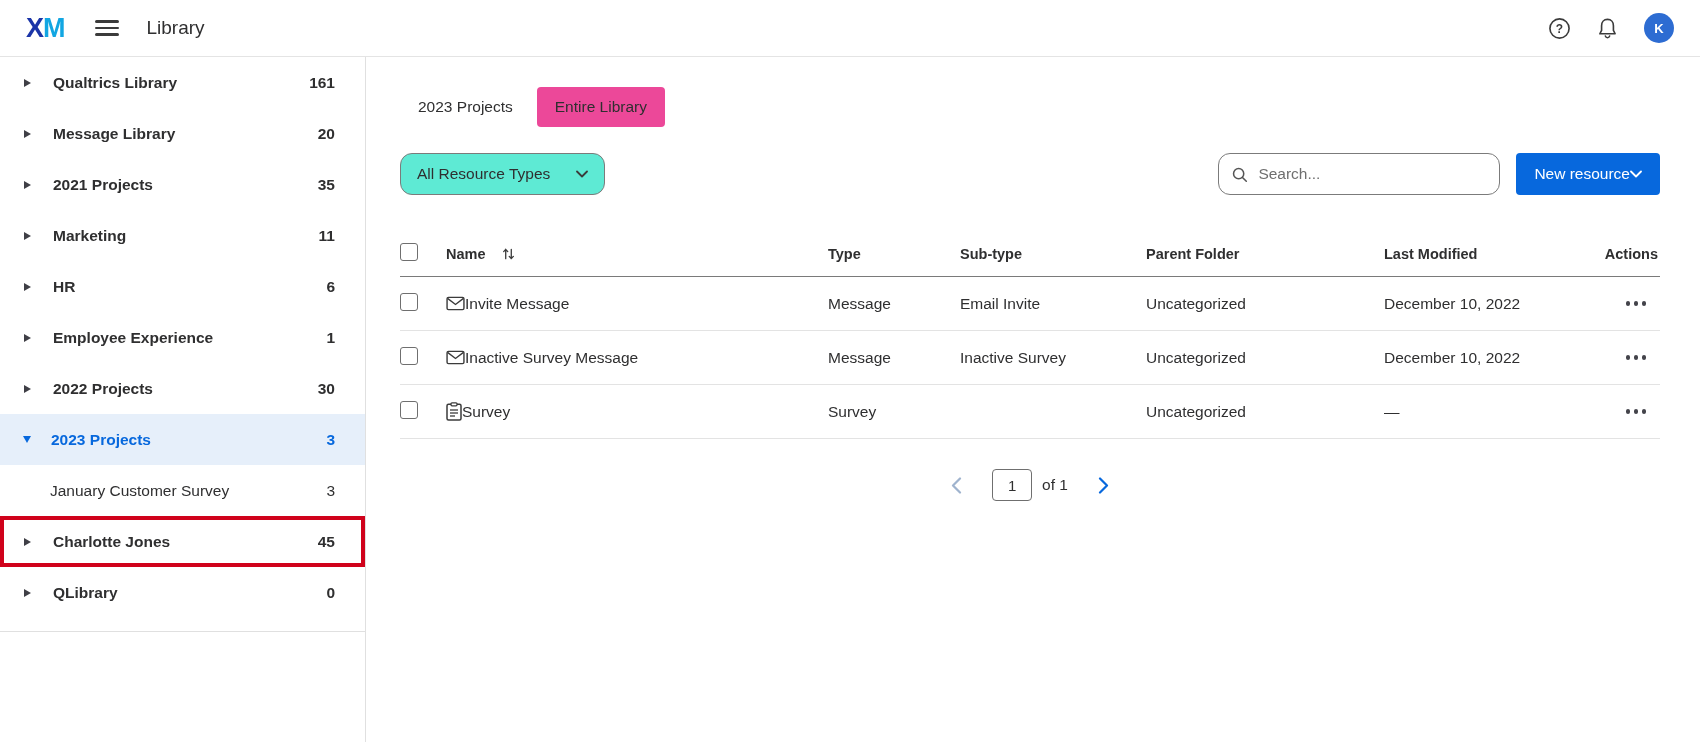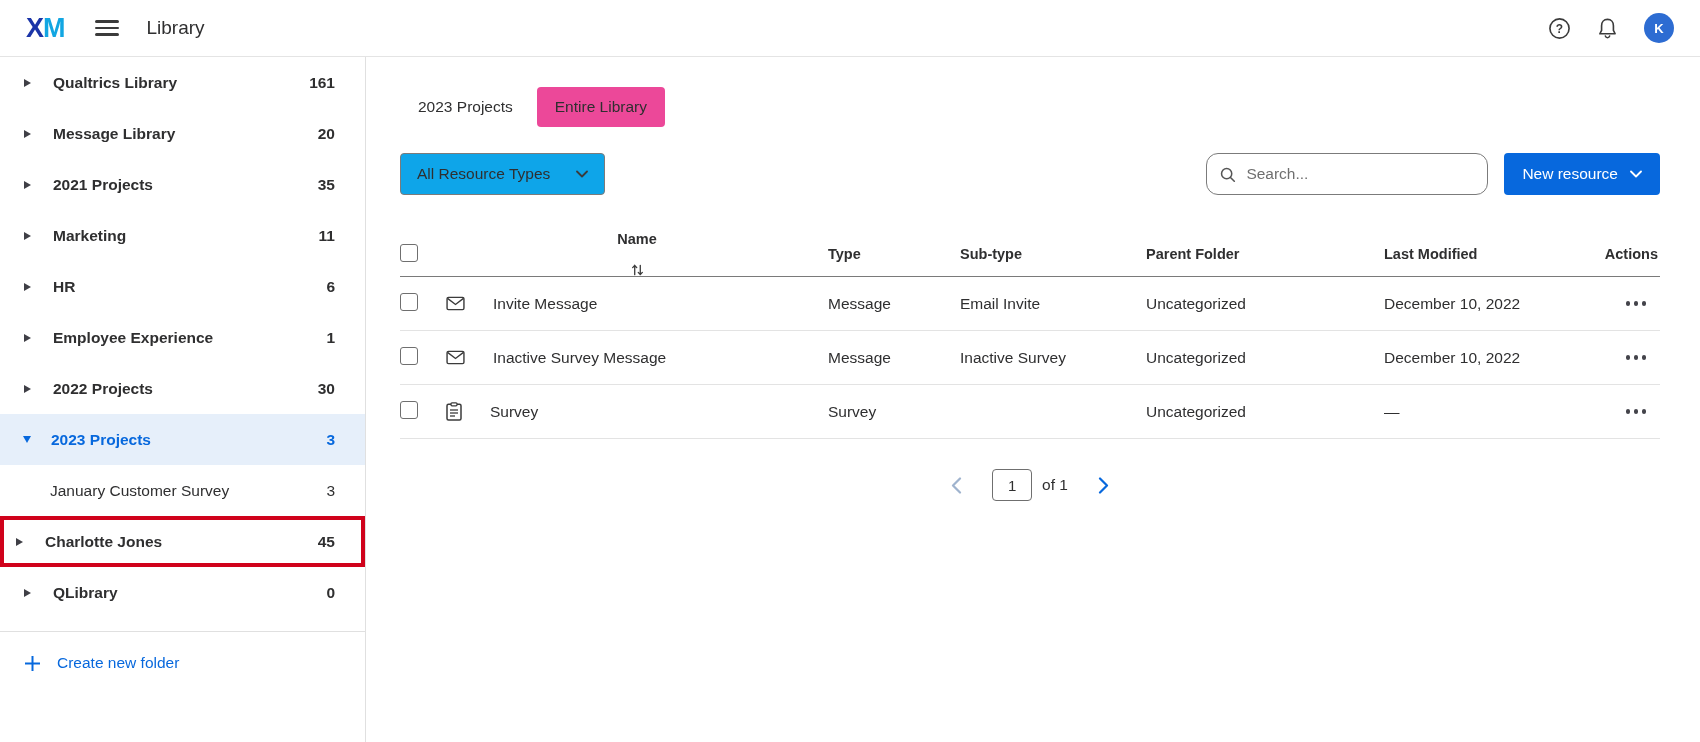--- a/index.html
+++ b/index.html
@@ -54,72 +54,72 @@
     margin-right:20px; margin-left:-1px;
   }
   .sb-label { flex:1; font-weight:700; font-size:15.5px; color:#2f2f30; }
   .sb-count { font-weight:700; font-size:15.5px; color:#2f2f30; }
   .sb-item.sel { background:#e6effa; }
   .sb-item.sel .sb-label, .sb-item.sel .sb-count { color:#0768dd; }
   .sb-item.child { padding-left:50px; }
   .sb-item.child .sb-label, .sb-item.child .sb-count { font-weight:400; }
   .sb-item.highlighted {
     border:4px solid #d0021b;
-    padding-left:12px; padding-right:26px;
+    padding-left:20px; padding-right:26px;
   }
   .sb-divider { height:1px; background:#e0e0e0; margin-top:13px; }
   .create-folder {
     height:62px; display:flex; align-items:center; gap:16px;
     padding:0 24px; color:#0768dd; cursor:pointer; font-size:15.5px;
   }
 
   
   .main { flex:1; padding:30px 40px 0 34px; min-width:0; }
 
   .tabs { display:flex; align-items:center; gap:6px; }
   .tab { padding:11px 18px; border-radius:4px; font-size:15.5px; cursor:pointer; color:#2f2f30; }
   .tab.active { background:#ec4899; }
 
   .toolbar { margin-top:26px; display:flex; align-items:center; }
   .filter-btn {
-    height:42px; background:#0ea5e9; border:1px solid #7b7b7b; border-radius:4px;
+    height:42px; background:#5eead4; border:1px solid #7b7b7b; border-radius:12px;
     display:flex; align-items:center; gap:26px; padding:0 16px;
     font-size:15.5px; color:#2f2f30; cursor:pointer; font-family:inherit;
   }
   .toolbar-right { margin-left:auto; display:flex; align-items:center; gap:16px; }
   .search-box {
     height:42px; width:282px; border:1px solid #7b7b7b; border-radius:12px;
     display:flex; align-items:center; gap:10px; padding:0 12px; background:#fff;
   }
   .search-box input {
     border:none; outline:none; flex:1; min-width:0;
     font-size:15.5px; font-family:inherit; color:#2f2f30; background:transparent;
   }
   .search-box input::placeholder { color:#6f6f6f; }
   .new-btn {
     height:42px; background:#0768dd; color:#fff; border:none; border-radius:4px;
-    display:flex; align-items:center; gap:12px; padding:0 18px;
+    display:flex; align-items:center; padding:0 18px;
     font-size:15.5px; cursor:pointer; font-family:inherit;
   }
 
   
   .table { margin-top:36px; }
   .trow {
     display:grid;
     grid-template-columns:46px minmax(0,1fr) 132px 186px 238px 200px 76px;
     align-items:center;
   }
   .thead { height:46px; border-bottom:1px solid #7a7a7a; font-weight:700; font-size:14.5px; }
   .tbody-row { height:54px; border-bottom:1px solid #e3e3e3; font-size:15.5px; }
   .cb {
     width:18px; height:18px; border:1.5px solid #6f6f6f; border-radius:3px;
     display:inline-block; background:#fff; cursor:pointer;
   }
-  .name-h { display:flex; align-items:center; gap:16px; cursor:pointer;flex-direction:column; }
-  .name-cell { display:flex; align-items:center; gap:28px; }
+  .name-h { display:flex; align-items:center; gap:16px; cursor:pointer; }
+  .name-cell { display:flex; align-items:center; gap:0; }
   .col-actions { text-align:right; padding-right:2px; }
   .dots { display:flex; gap:3.5px; justify-content:flex-end; padding-right:14px; cursor:pointer; }
   .dots i { width:4.5px; height:4.5px; border-radius:50%; background:#43434a; }
 
   
   .pagination { margin-top:30px; display:flex; align-items:center; justify-content:center; }
   .pg-chev { display:flex; align-items:center; cursor:pointer; }
   .pg-input {
     width:40px; height:32px; border:1px solid #6f6f6f; border-radius:4px;
     text-align:center; font-size:15px; font-family:inherit; color:#2f2f30;
@@ -224,29 +224,20 @@
       </div>
 
       <div class="sb-item">
         <span class="tri"></span>
         <span class="sb-label">QLibrary</span>
         <span class="sb-count">0</span>
       </div>
 
       <div class="sb-divider"></div>
 
-      <div class="create-folder">
-        <span style="display:flex;">
-          <svg width="17" height="17" viewBox="0 0 17 17">
-              <line x1="8.5" y1="1" x2="8.5" y2="16" stroke="#0768dd" stroke-width="2"></line>
-              <line x1="1" y1="8.5" x2="16" y2="8.5" stroke="#0768dd" stroke-width="2"></line>
-            </svg>
-        </span>
-        <span>Create new folder</span>
-      </div>
     </div>
 
     <div class="main">
 
       <div class="tabs">
         <div class="tab">2023 Projects</div>
         <div class="tab active">Entire Library</div>
       </div>
 
       <div class="toolbar">

